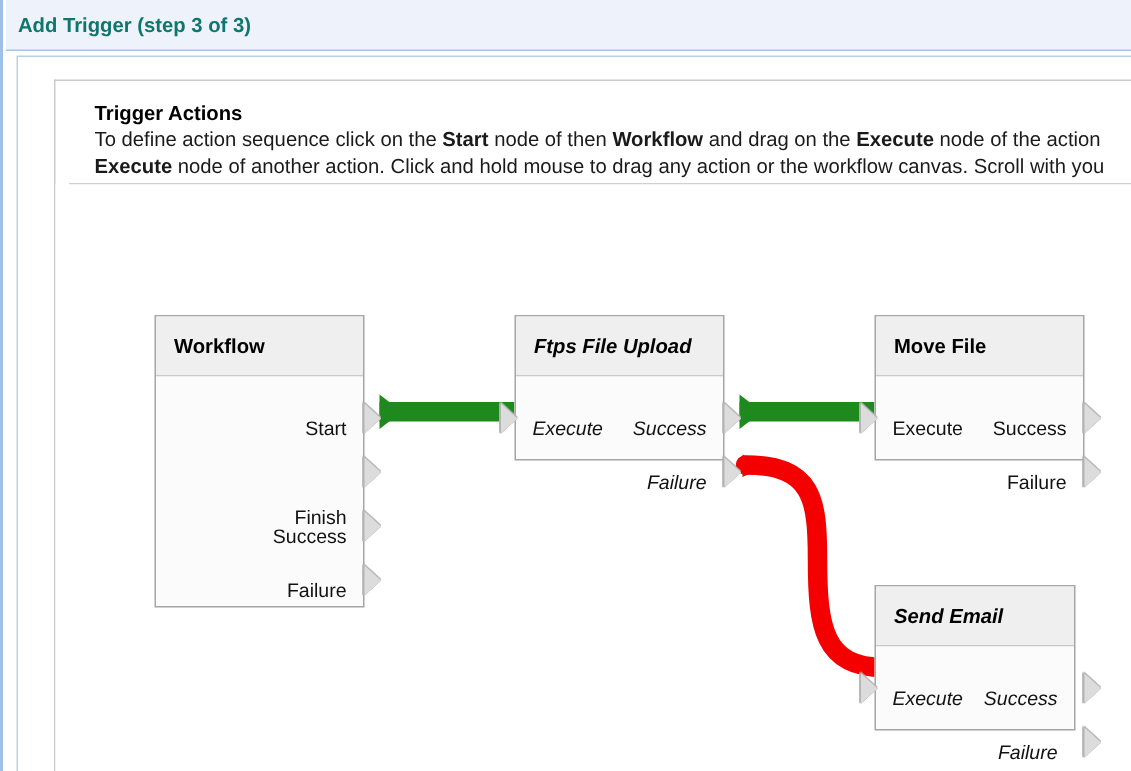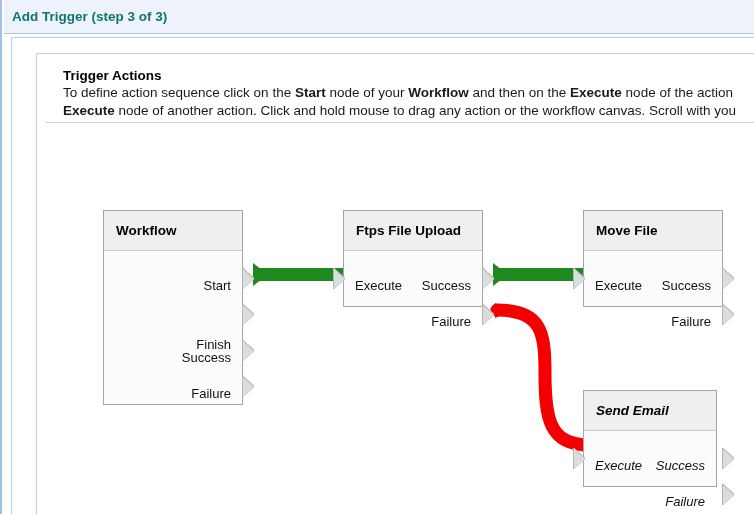--- a/index.html
+++ b/index.html
@@ -179,21 +179,21 @@
   <div id="titlebar">
     <div class="title-text">Add Trigger (step 3 of 3)</div>
   </div>
 
   <div id="content-frame">
 
     <div id="panel">
 
       <div id="instructions">
         <div class="head">Trigger Actions</div>
-        <div class="para"><span>To define action sequence click on the </span><b>Start</b><span> node of your </span><b>Workflow</b><span> and then on the </span><b>Execute</b><span> node of the action</span></div>
+        <div class="para"><span>To define action sequence click on the </span><b>Start</b><span> node of then </span><b>Workflow</b><span> and drag on the </span><b>Execute</b><span> node of the action</span></div>
         <div class="para"><b>Execute</b><span> node of another action. Click and hold mouse to drag any action or the workflow canvas. Scroll with you</span></div>
       </div>
 
       <div id="sep"></div>
 
       <div id="canvas">
 
         <svg id="links" viewBox="0 0 760 401" preserveAspectRatio="none">
 
           <g>
@@ -220,21 +220,21 @@
             <div class="port-label right" style="top:100px;">Success</div>
             <div class="port-label right" style="top:136px;">Failure</div>
           </div>
 
           <div class="port" style="left:139px; top:58px;"></div>
           <div class="port" style="left:139px; top:94px;"></div>
           <div class="port" style="left:139px; top:130px;"></div>
           <div class="port" style="left:139px; top:166px;"></div>
         </div>
 
-        <div class="node" style="left:306px; top:87px; width:140px; height:97px;">
+        <div class="node" style="left:306px; top:87px; width:140px; height:97px;font-style:italic;">
           <div class="node-header">Ftps File Upload</div>
           <div class="node-body" style="height:55px;">
             <div class="port-label left" style="top:28px;">Execute</div>
             <div class="port-label right" style="top:28px;">Success</div>
             <div class="port-label right" style="top:64px;">Failure</div>
           </div>
           <div class="port" style="left:-10px; top:58px;"></div>
           <div class="port" style="left:139px; top:58px;"></div>
           <div class="port" style="left:139px; top:94px;"></div>
         </div>

